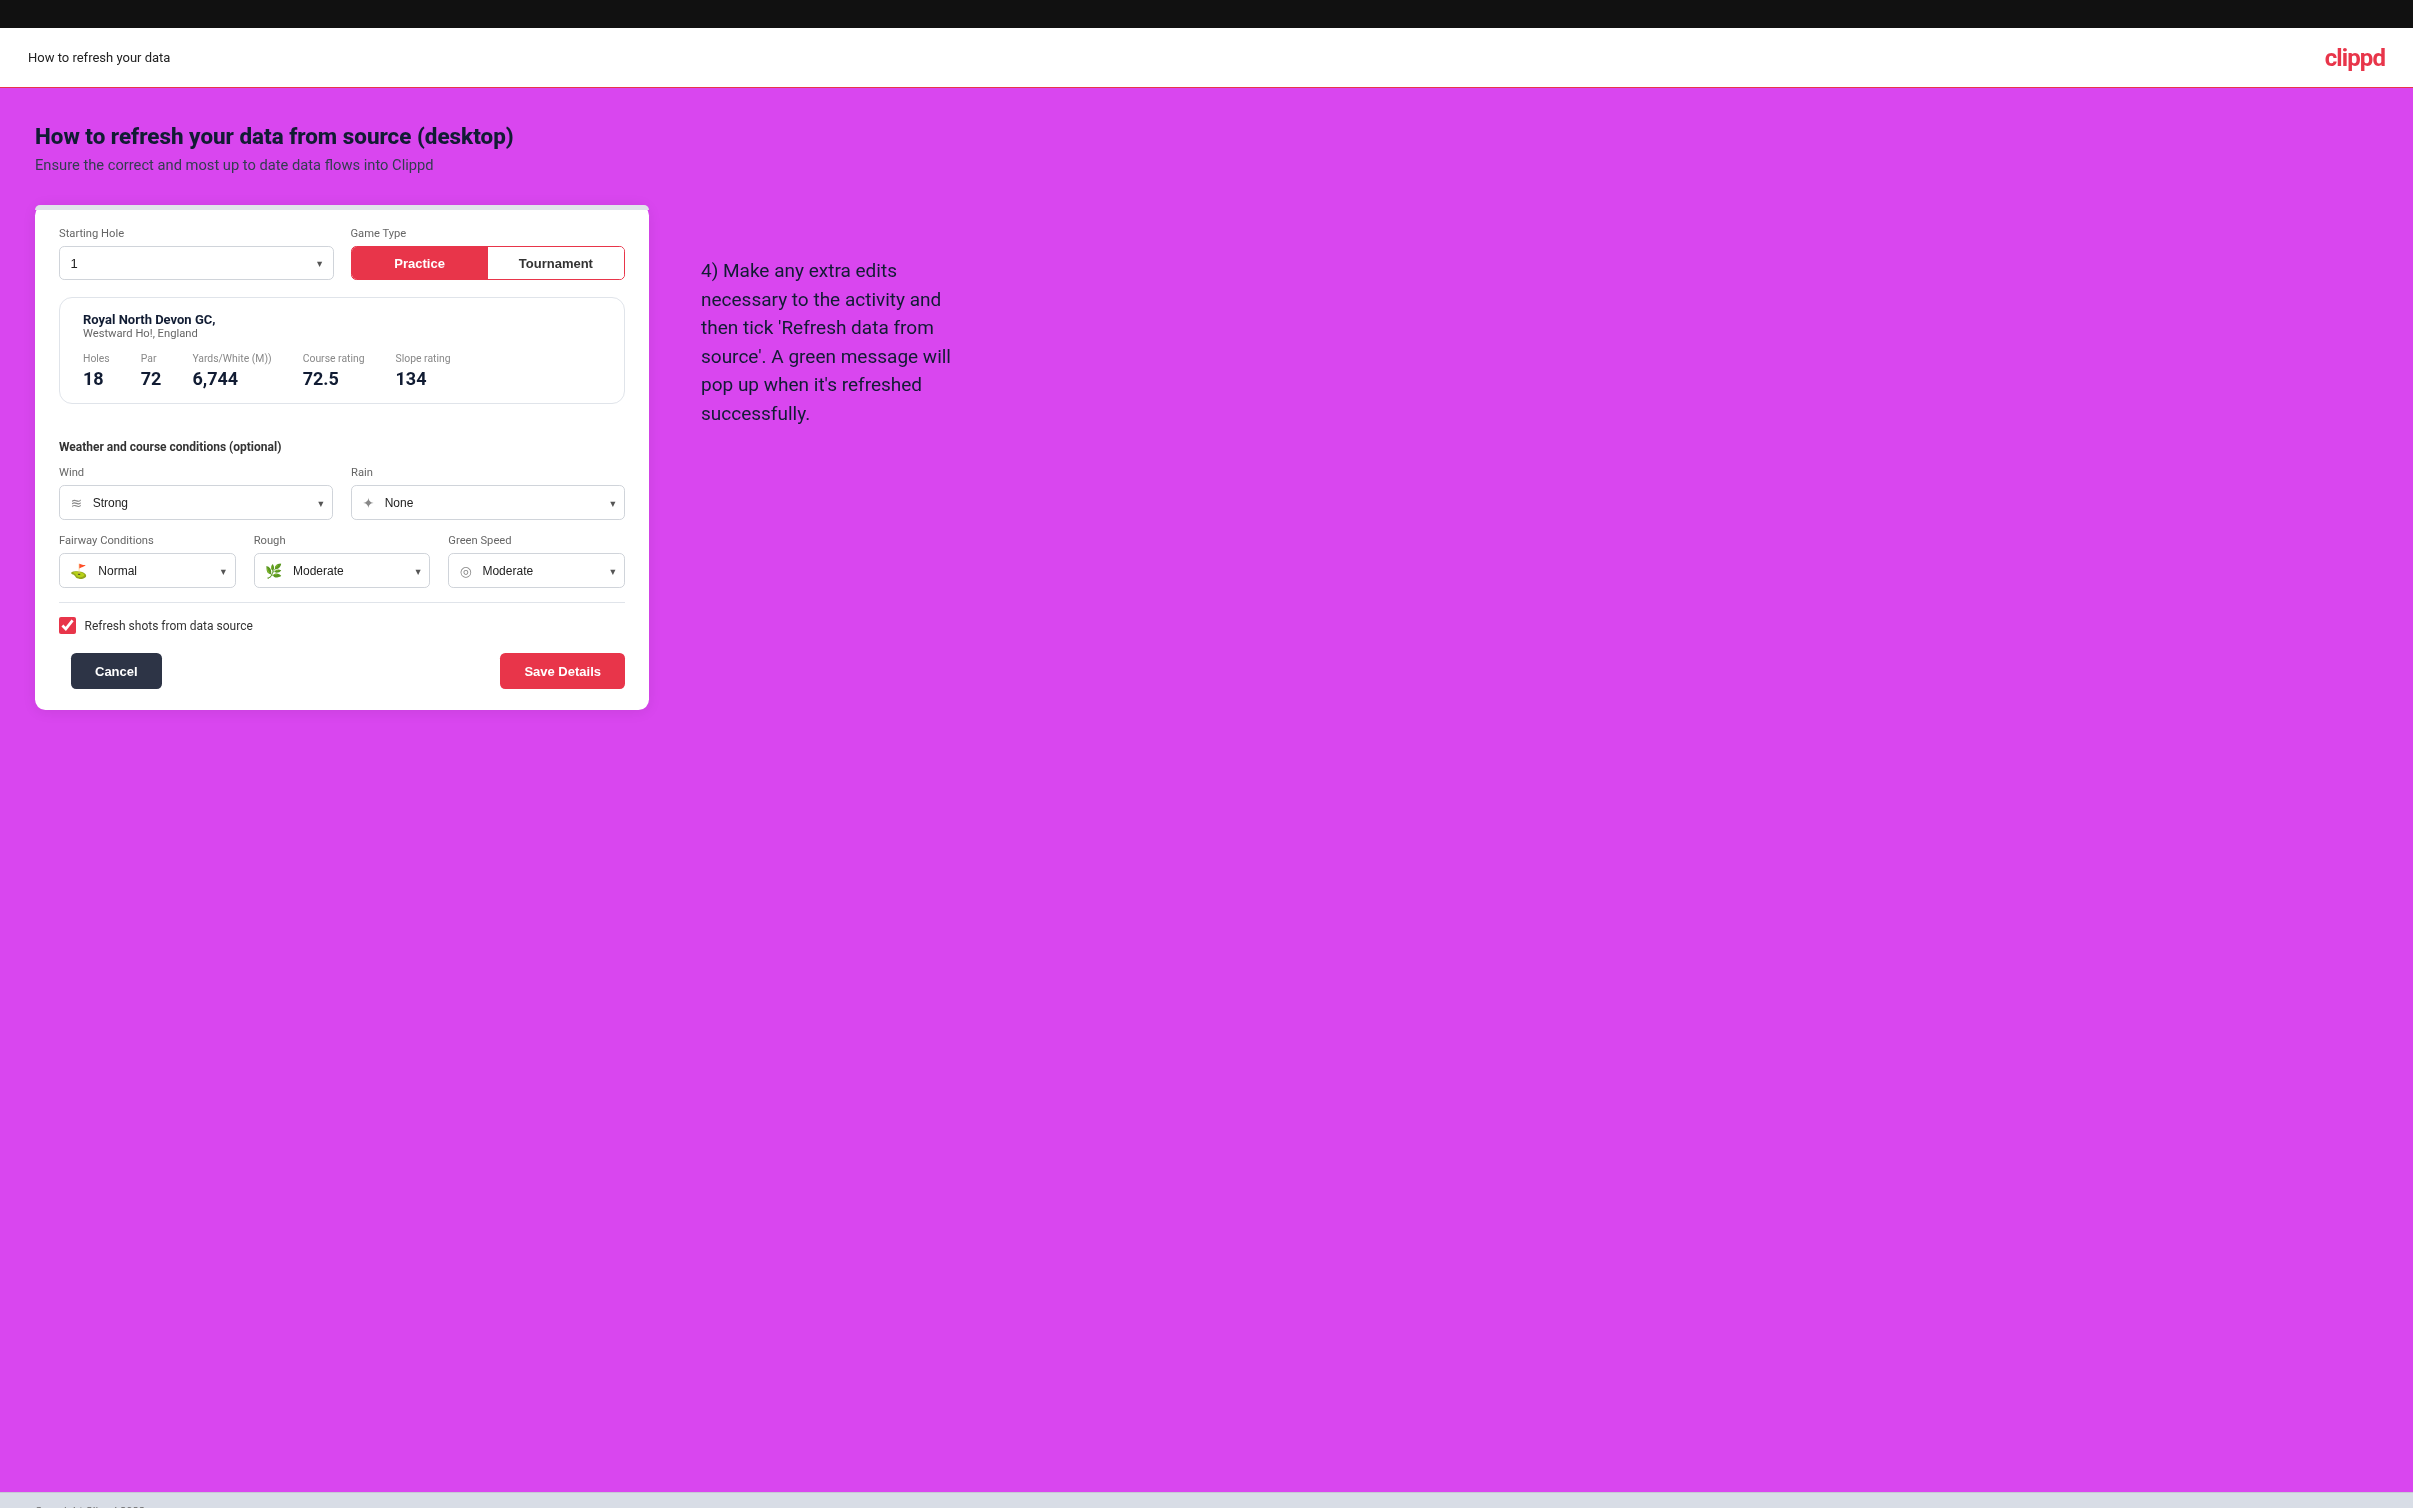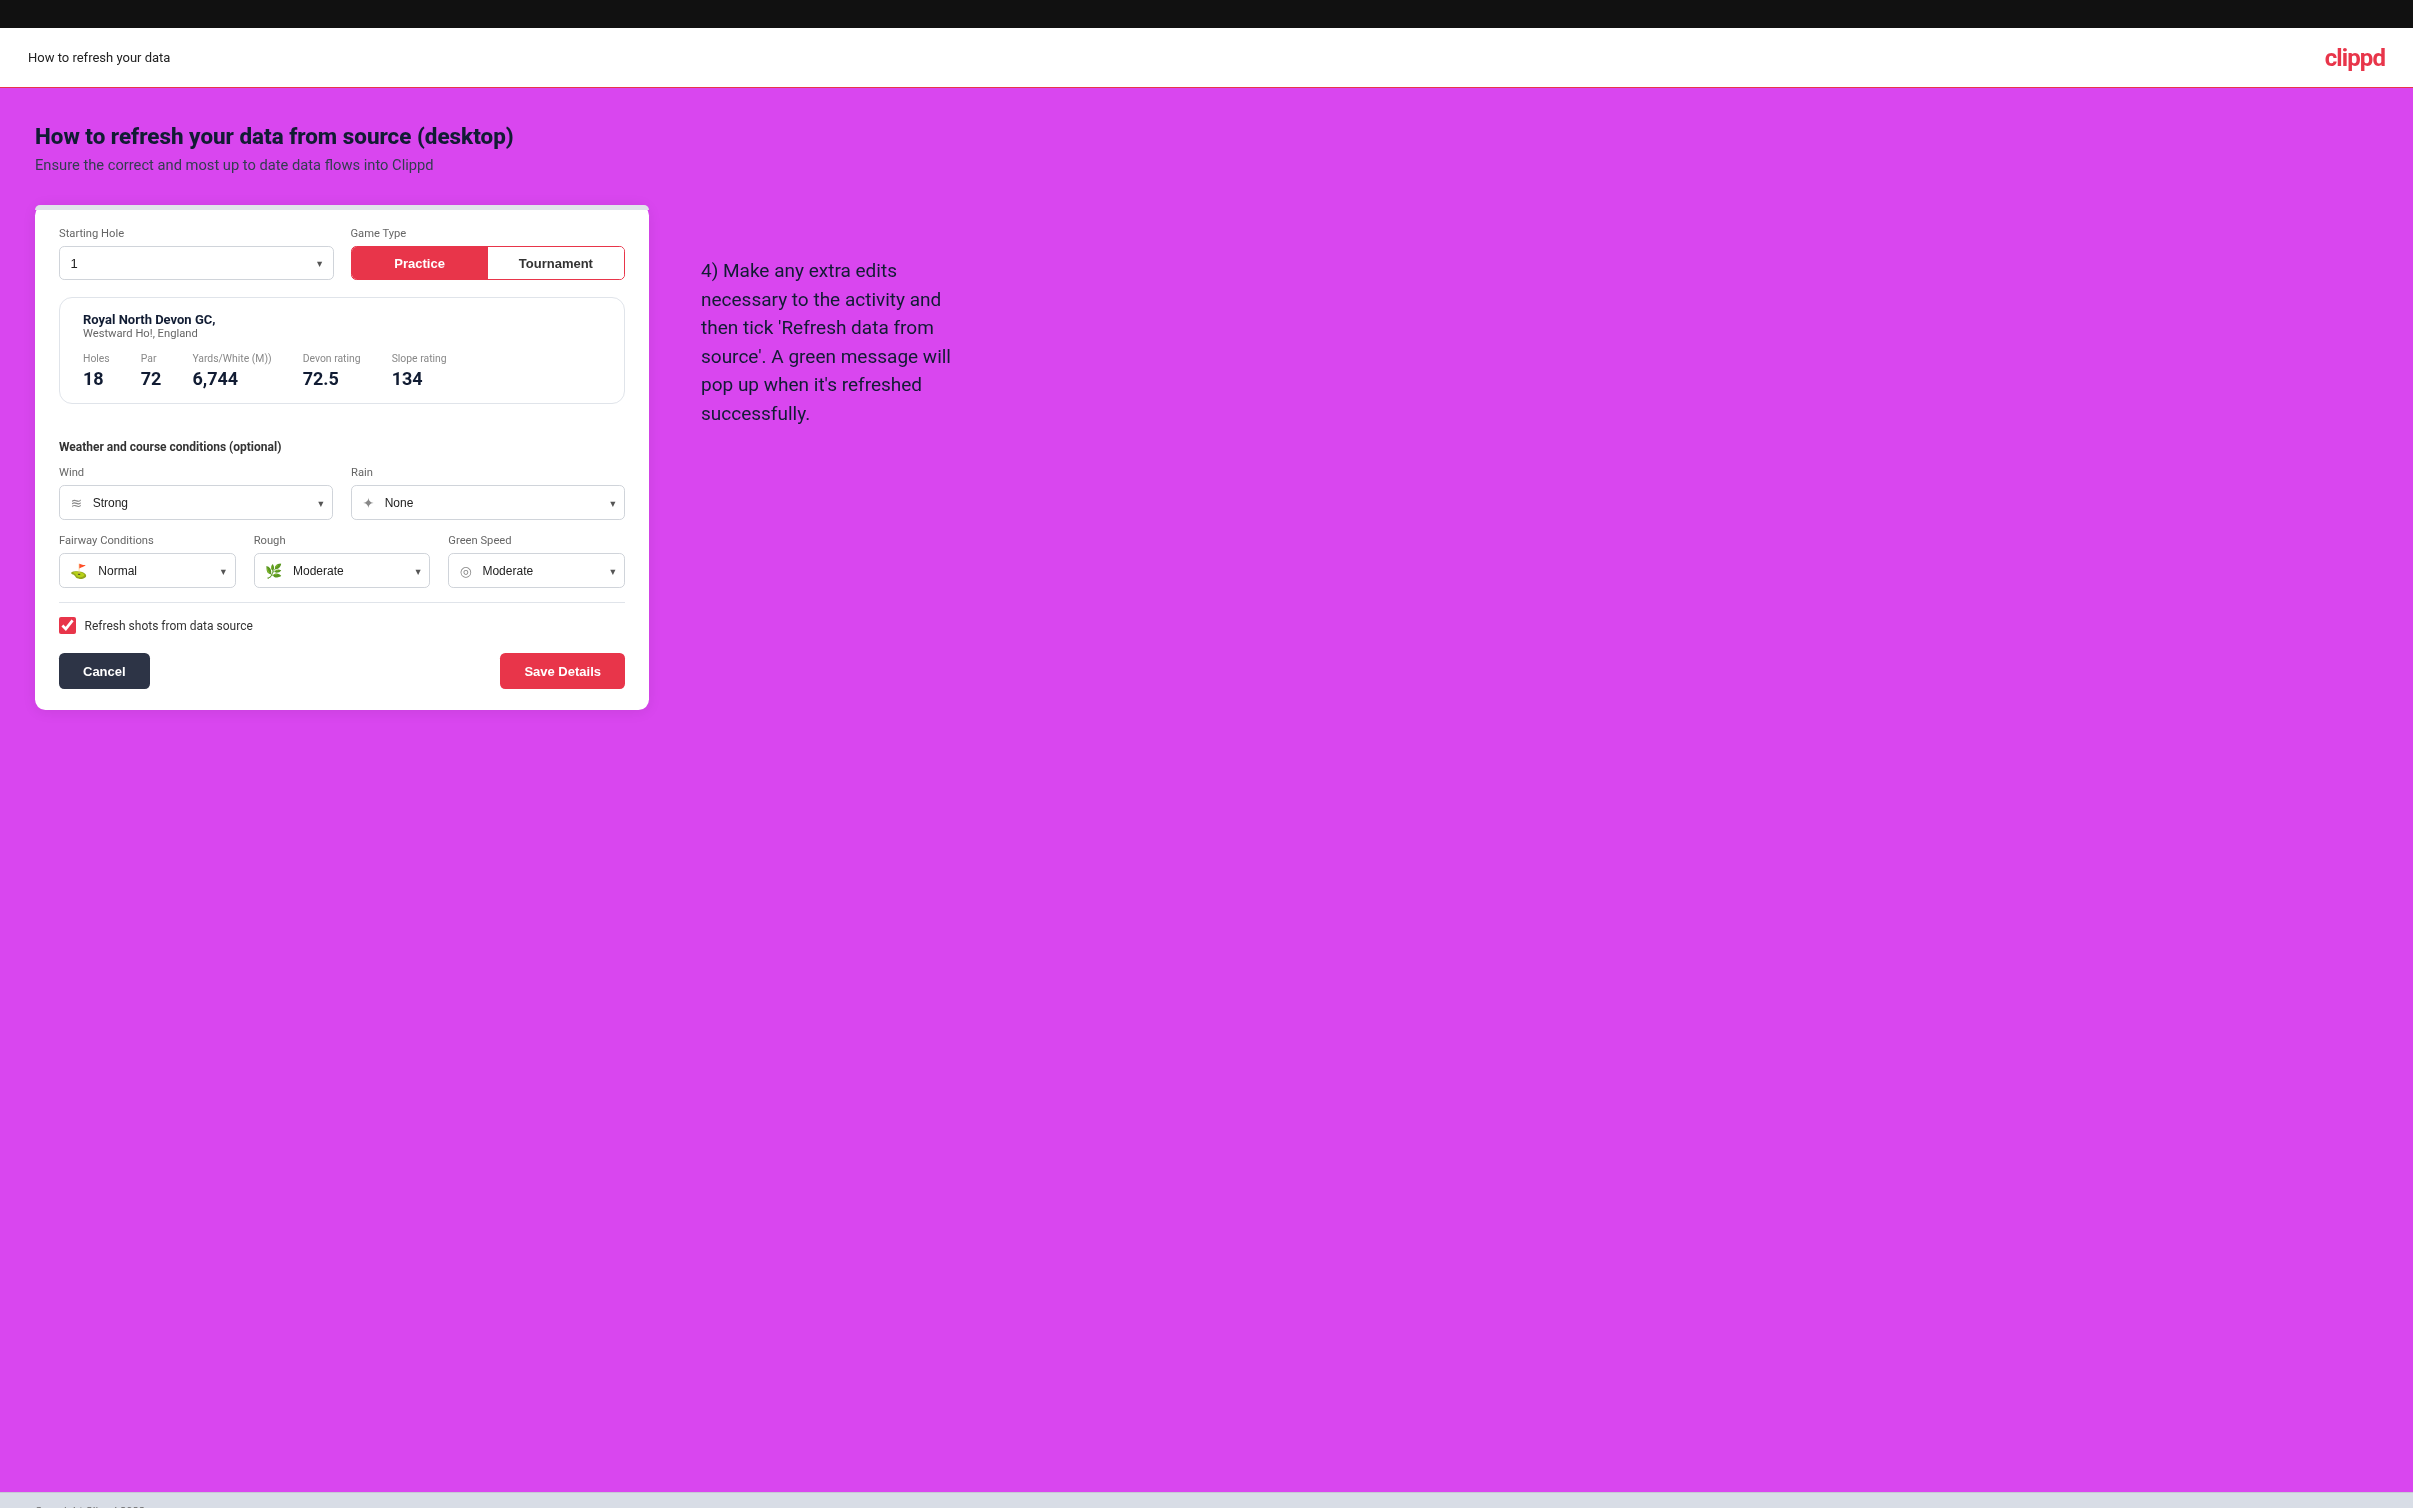--- a/index.html
+++ b/index.html
@@ -227,20 +227,21 @@
     }
     .checkbox-row label {
       font-size: 12px;
       color: #333;
       cursor: pointer;
     }
     .button-row {
       display: flex;
       justify-content: space-between;
       align-items: flex-start;
+      margin-left: 12px;
     }
     .btn-cancel {
       background: #2d3446;
       color: #fff;
       border: none;
       border-radius: 5.2px;
       padding: 10.4px 24px;
       font-size: 13px;
       font-weight: 600;
       cursor: pointer;
@@ -322,21 +323,21 @@
           </div>
           <div class="course-stat">
             <label>Par</label>
             <span>72</span>
           </div>
           <div class="course-stat">
             <label>Yards/White (M))</label>
             <span>6,744</span>
           </div>
           <div class="course-stat">
-            <label>Devon rating</label>
+            <label>Course rating</label>
             <span>72.5</span>
           </div>
           <div class="course-stat">
             <label>Slope rating</label>
             <span>134</span>
           </div>
         </div>
       </div>
 
       <div class="section-title">Weather and course conditions (optional)</div>

